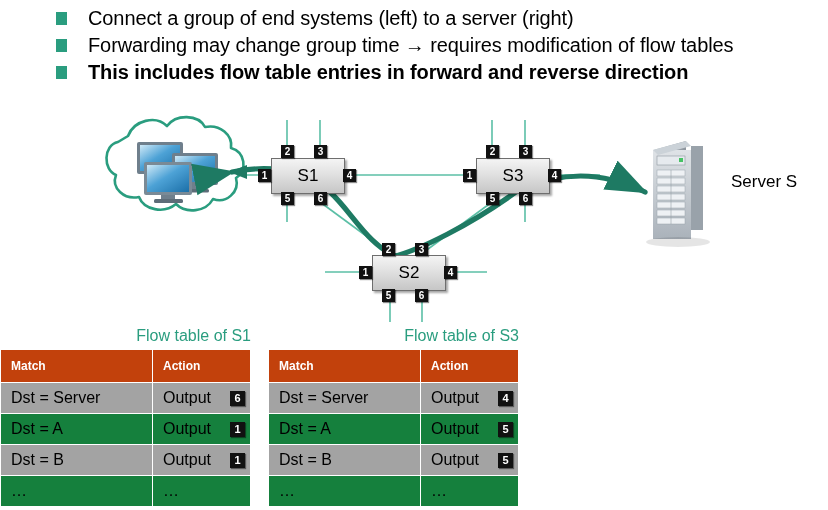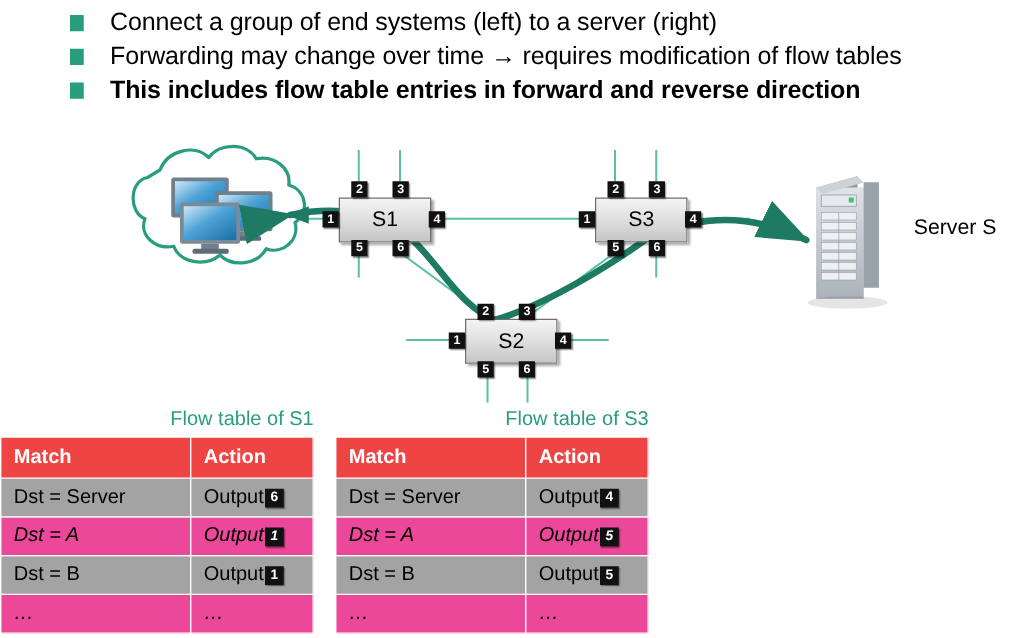--- a/index.html
+++ b/index.html
@@ -62,54 +62,54 @@
   
 
   
   .tbl-wrap{position:absolute;}
   .tbl-title{
     font-size:16px;color:#2a9d7f;text-align:right;
     margin-bottom:4px;white-space:nowrap;
   }
   table.flow{border-collapse:collapse;width:250px;table-layout:fixed;}
   table.flow th{
-    background:#ef4444;color:#fff;font-size:16px;font-weight:bold;
+    background:#c2410c;color:#fff;font-size:12px;font-weight:bold;
     text-align:left;padding:6px 0 6px 10px;height:20px;
     border:1px solid #ffffff;
   }
   table.flow td{
     font-size:16px;color:#000;padding:5px 0 5px 10px;height:20px;
     border:1px solid #ffffff;vertical-align:middle;
   }
   table.flow tr.r-dark td{background:#a3a3a3;}
-  table.flow tr.r-light td{background:#ec4899;font-style:italic;}
+  table.flow tr.r-light td{background:#15803d;}
   table.flow col.c-match{width:152px;}
   table.flow col.c-action{width:98px;}
-  .act{display:flex;align-items:center;gap:1px;}
+  .act{display:flex;align-items:center;gap:19px;}
   .port-chip{
     display:inline-flex;align-items:center;justify-content:center;
     width:15px;height:15px;background:#111;color:#fff;
     font-size:11px;font-weight:bold;
     box-shadow:1px 1px 1px rgba(0,0,0,.45);
   }
   .dots{letter-spacing:1px;}
 </style>
 </head>
 <body>
 
 <div class="stage">
 
   <div class="bullets">
     <div class="bullet-row">
       <span class="bullet-sq"></span>
       <span class="bullet-text">Connect a group of end systems (left) to a server (right)</span>
     </div>
     <div class="bullet-row">
       <span class="bullet-sq"></span>
-      <span class="bullet-text">Forwarding may change over time → requires modification of flow tables</span>
+      <span class="bullet-text">Forwarding may change group time → requires modification of flow tables</span>
     </div>
     <div class="bullet-row">
       <span class="bullet-sq"></span>
       <span class="bullet-text">This includes flow table entries in forward and reverse direction</span>
     </div>
   </div>
 
   <div class="diagram">
 
     <svg width="828" height="225" viewBox="0 0 828 225">

